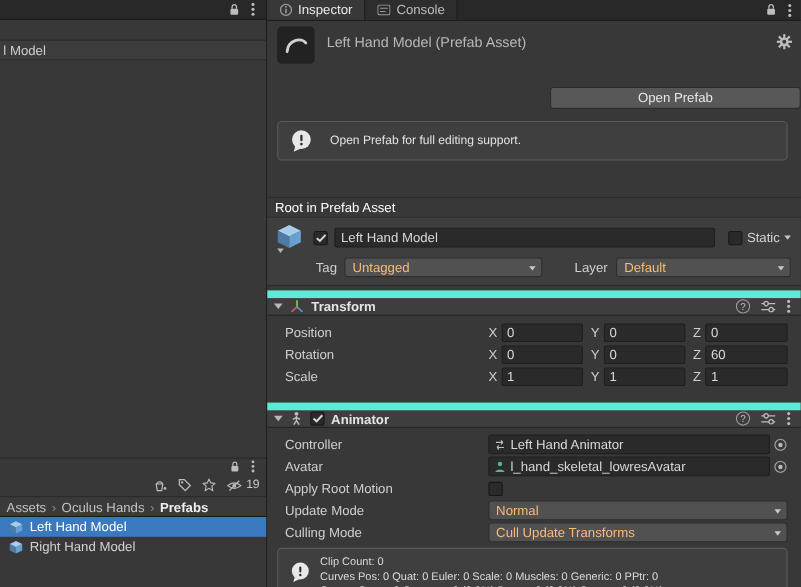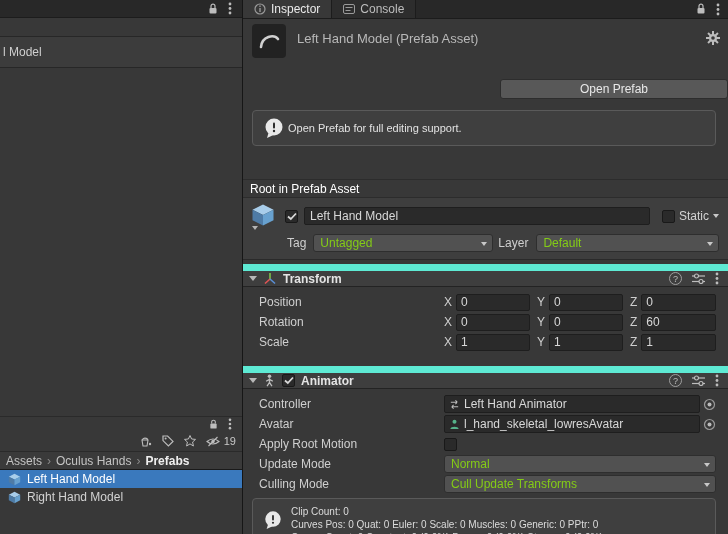--- a/index.html
+++ b/index.html
@@ -15,21 +15,21 @@
 
   
   .left-panel{
     position:absolute; left:0; top:0; width:243px; height:534px;
     background:#383838; border-right:1px solid #161616;
     display:flex; flex-direction:column;
   }
   .lp-topbar{ height:18px; background:#282828; border-bottom:1px solid #1c1c1c;
     display:flex; justify-content:flex-end; align-items:center; gap:10px; padding-right:10px; flex:none;}
   .lp-gap{ height:18px; flex:none; }
-  .lp-item-row{ height:32px; border-top:1px solid #272727; border-bottom:1px solid #272727;
+  .lp-item-row{ height:19px; border-top:1px solid #272727; border-bottom:1px solid #272727;
     background:#3c3c3c; display:flex; align-items:center; padding-left:3px; flex:none; color:#cfcfcf;}
   .lp-canvas{ flex:1; background:#383838; }
   .lp-foot-head{ height:15px; flex:none; border-top:1px solid #2a2a2a;
     display:flex; justify-content:flex-end; align-items:center; gap:10px; padding-right:10px;}
   .lp-toolbar{ height:20px; flex:none; display:flex; justify-content:flex-end;
     align-items:center; gap:10px; padding-right:6px;}
   .hidden-count{ font-size:11px; color:#c8c8c8; margin-left:-6px; }
   .lp-breadcrumb{ height:19px; flex:none; background:#3a3a3a;
     border-top:1px solid #2a2a2a; border-bottom:1px solid #1a1a1a;
     display:flex; align-items:center; gap:5px; padding-left:6px; color:#c4c4c4;}
@@ -55,45 +55,45 @@
   .insp-title{ margin:7px 0 0 11px; font-size:13px; color:#b8b8b8; flex:1;
     white-space:nowrap; overflow:hidden; }
   .gear-wrap{ margin-top:7px; }
 
   .open-row{ flex:none; display:flex; justify-content:flex-end; margin-top:2px; }
   .open-btn{ width:228px; height:20px; background:#585858; border:1px solid #2d2d2d;
     border-radius:3px; color:#e8e8e8; font-size:12px; font-family:inherit; }
 
   .helpbox{ flex:none; margin:11px 12px 0 9px; height:36px; background:#3f3f3f;
     border:1px solid #5a5a5a; border-radius:4px; display:flex; align-items:center;
-    gap:3px; padding:0 10px; font-size:11px; color:#e2e2e2; }
+    gap:15px; padding:0 10px; font-size:11px; color:#e2e2e2; }
 
   .root-row{ flex:none; margin-top:33px; height:19px; border-top:1px solid #2c2c2c;
     border-bottom:1px solid #2c2c2c; padding:2px 0 0 7px; color:#ffffff; }
 
   .go-block{ flex:none; background:#3e3e3e; border-bottom:1px solid #2a2a2a; padding:5px 9px 7px 8px; }
   .go-row1{ display:flex; align-items:center; gap:6px; }
   .go-icon-wrap{ width:28px; height:26px; position:relative; flex:none; }
   .go-expander{ position:absolute; left:1px; bottom:-1px; width:0; height:0;
     border-left:3.5px solid transparent; border-right:3.5px solid transparent; border-top:4px solid #b4b4b4; }
   .checkbox{ width:13px; height:13px; background:#2a2a2a; border:1px solid #191919;
     border-radius:2px; display:inline-flex; align-items:center; justify-content:center; flex:none; }
   .name-field{ flex:1; height:18px; background:#2a2a2a; border:1px solid #1e1e1e; border-radius:2px;
     color:#d8d8d8; font-size:12px; font-family:inherit; padding:0 5px; outline:none; min-width:0;}
   .static-group{ display:flex; align-items:center; gap:4px; margin-left:6px; color:#d2d2d2; flex:none;}
   .dd-arrow{ width:0; height:0; border-left:3.5px solid transparent; border-right:3.5px solid transparent;
     border-top:4.5px solid #c8c8c8; display:inline-block; }
   .go-row2{ display:flex; align-items:center; margin-top:5px; padding-left:36px; }
   .mini-label{ color:#cfcfcf; flex:none; }
   .dd{ position:relative; height:18px; background:#515151; border:1px solid #2e2e2e; border-radius:3px;
-    padding:0 16px 0 6px; display:flex; align-items:center; color:#84cc16; overflow:hidden; white-space:nowrap;}
+    padding:0 16px 0 6px; display:flex; align-items:center; color:#fdba74; overflow:hidden; white-space:nowrap;}
   .dd::after{ content:""; position:absolute; right:5px; top:7px; width:0; height:0;
     border-left:3.5px solid transparent; border-right:3.5px solid transparent; border-top:4.5px solid #c8c8c8;}
   .tag-dd{ width:180px; margin-left:7px; }
-  .layer-lbl{ margin-left:5px; }
+  .layer-lbl{ margin-left:29px; }
   .layer-dd{ flex:1; margin-left:8px; }
 
   .comp-header{ flex:none; height:23px; background:#3e3e3e; border-top:7px solid #5eead4;
     border-bottom:1px solid #232323; display:flex; align-items:center; gap:6px; padding:0 9px 0 6px; }
   .comp-header.mt{ margin-top:4px; }
   .comp-header.mt8{ margin-top:8px; }
   .foldout{ width:0; height:0; border-left:4px solid transparent; border-right:4px solid transparent;
     border-top:5px solid #b8b8b8; flex:none; }
   .comp-title{ font-weight:bold; color:#e4e4e4; }
   .header-right{ margin-left:auto; display:flex; align-items:center; gap:10px; }

